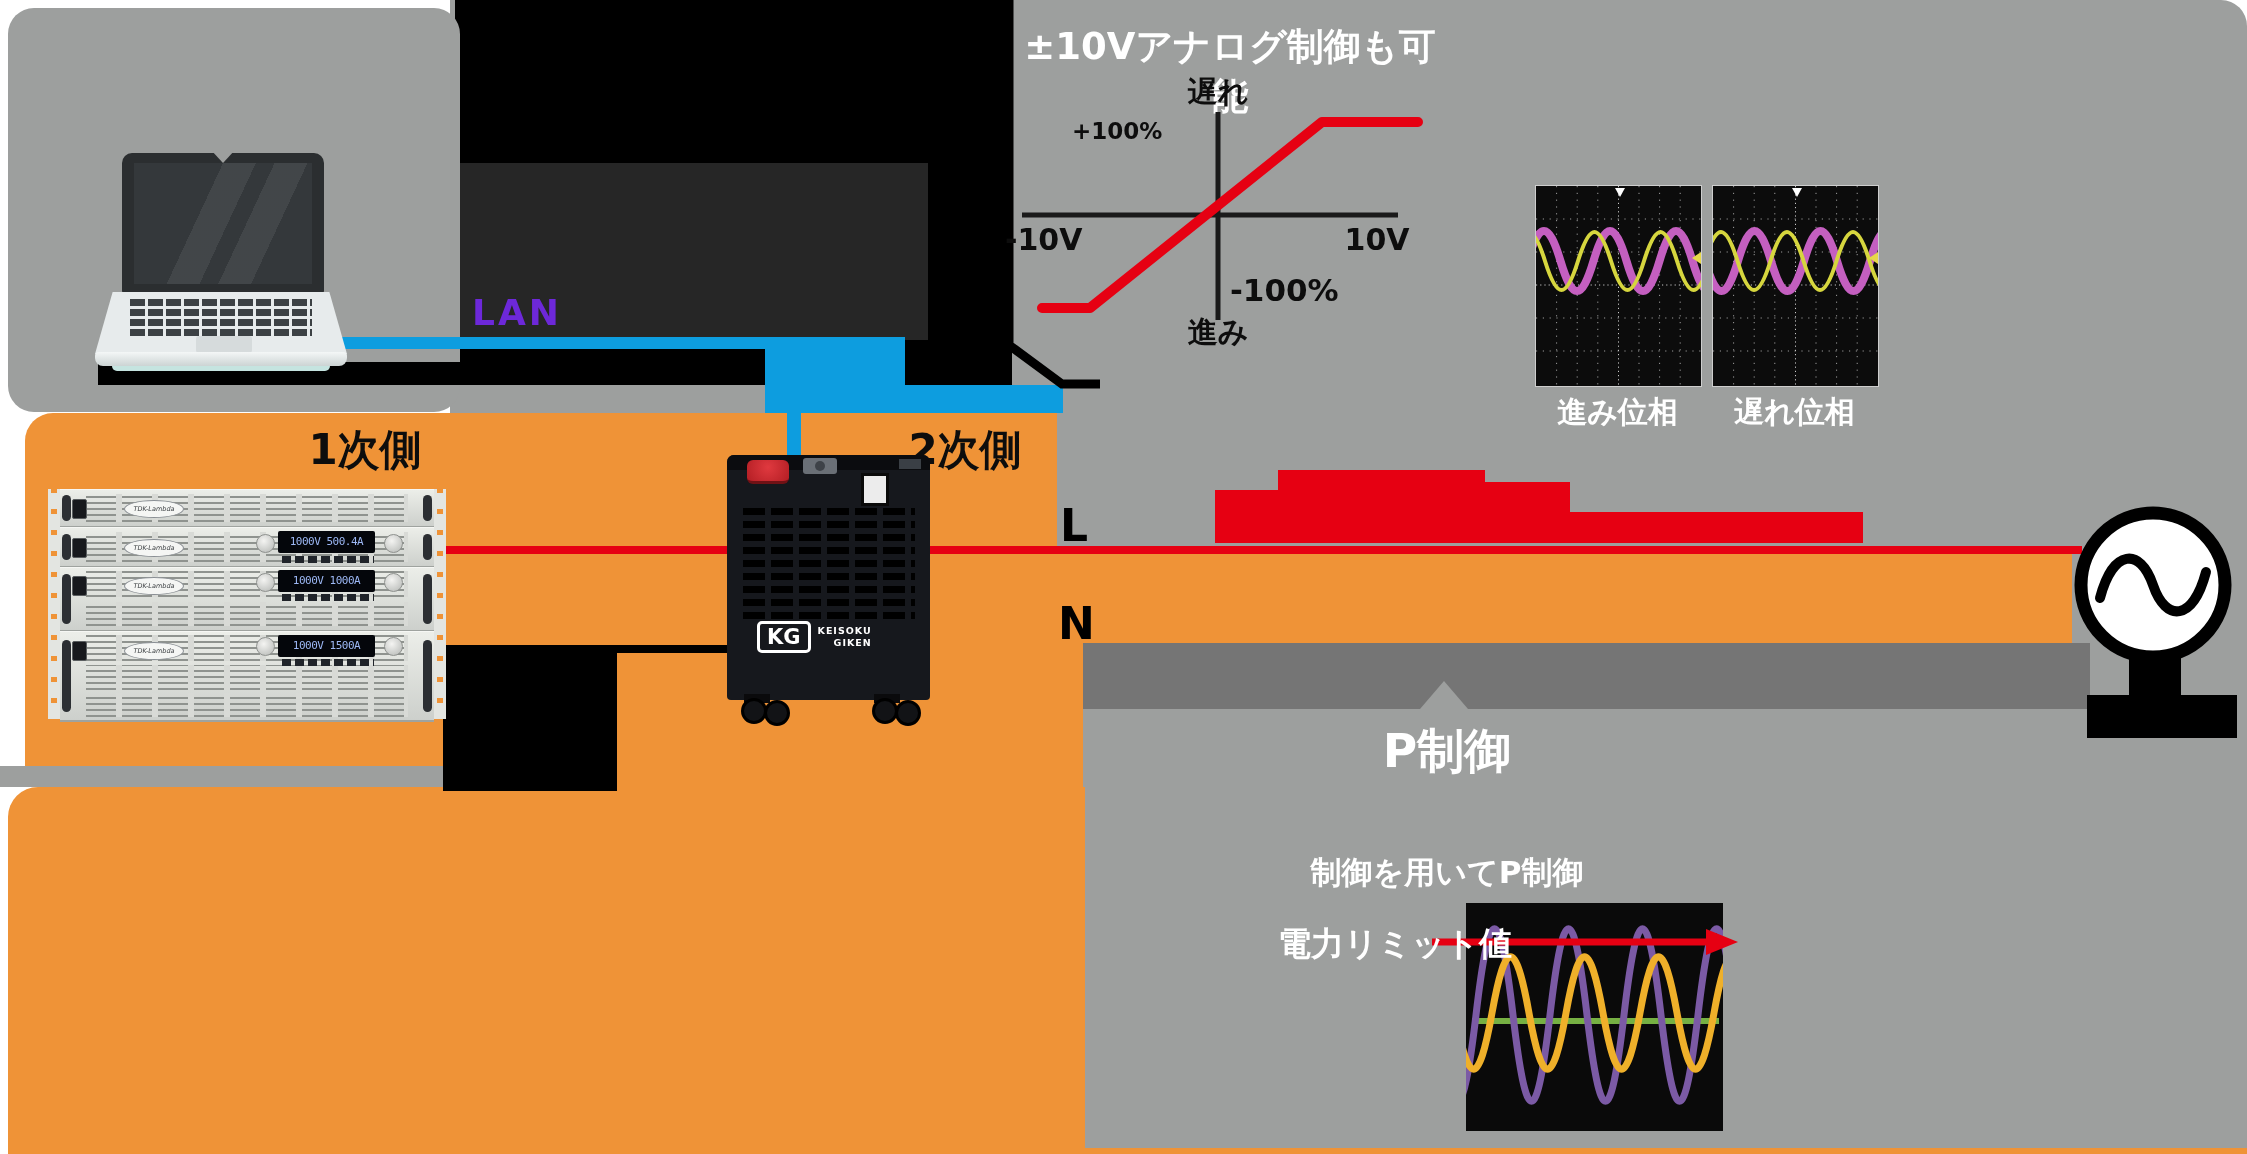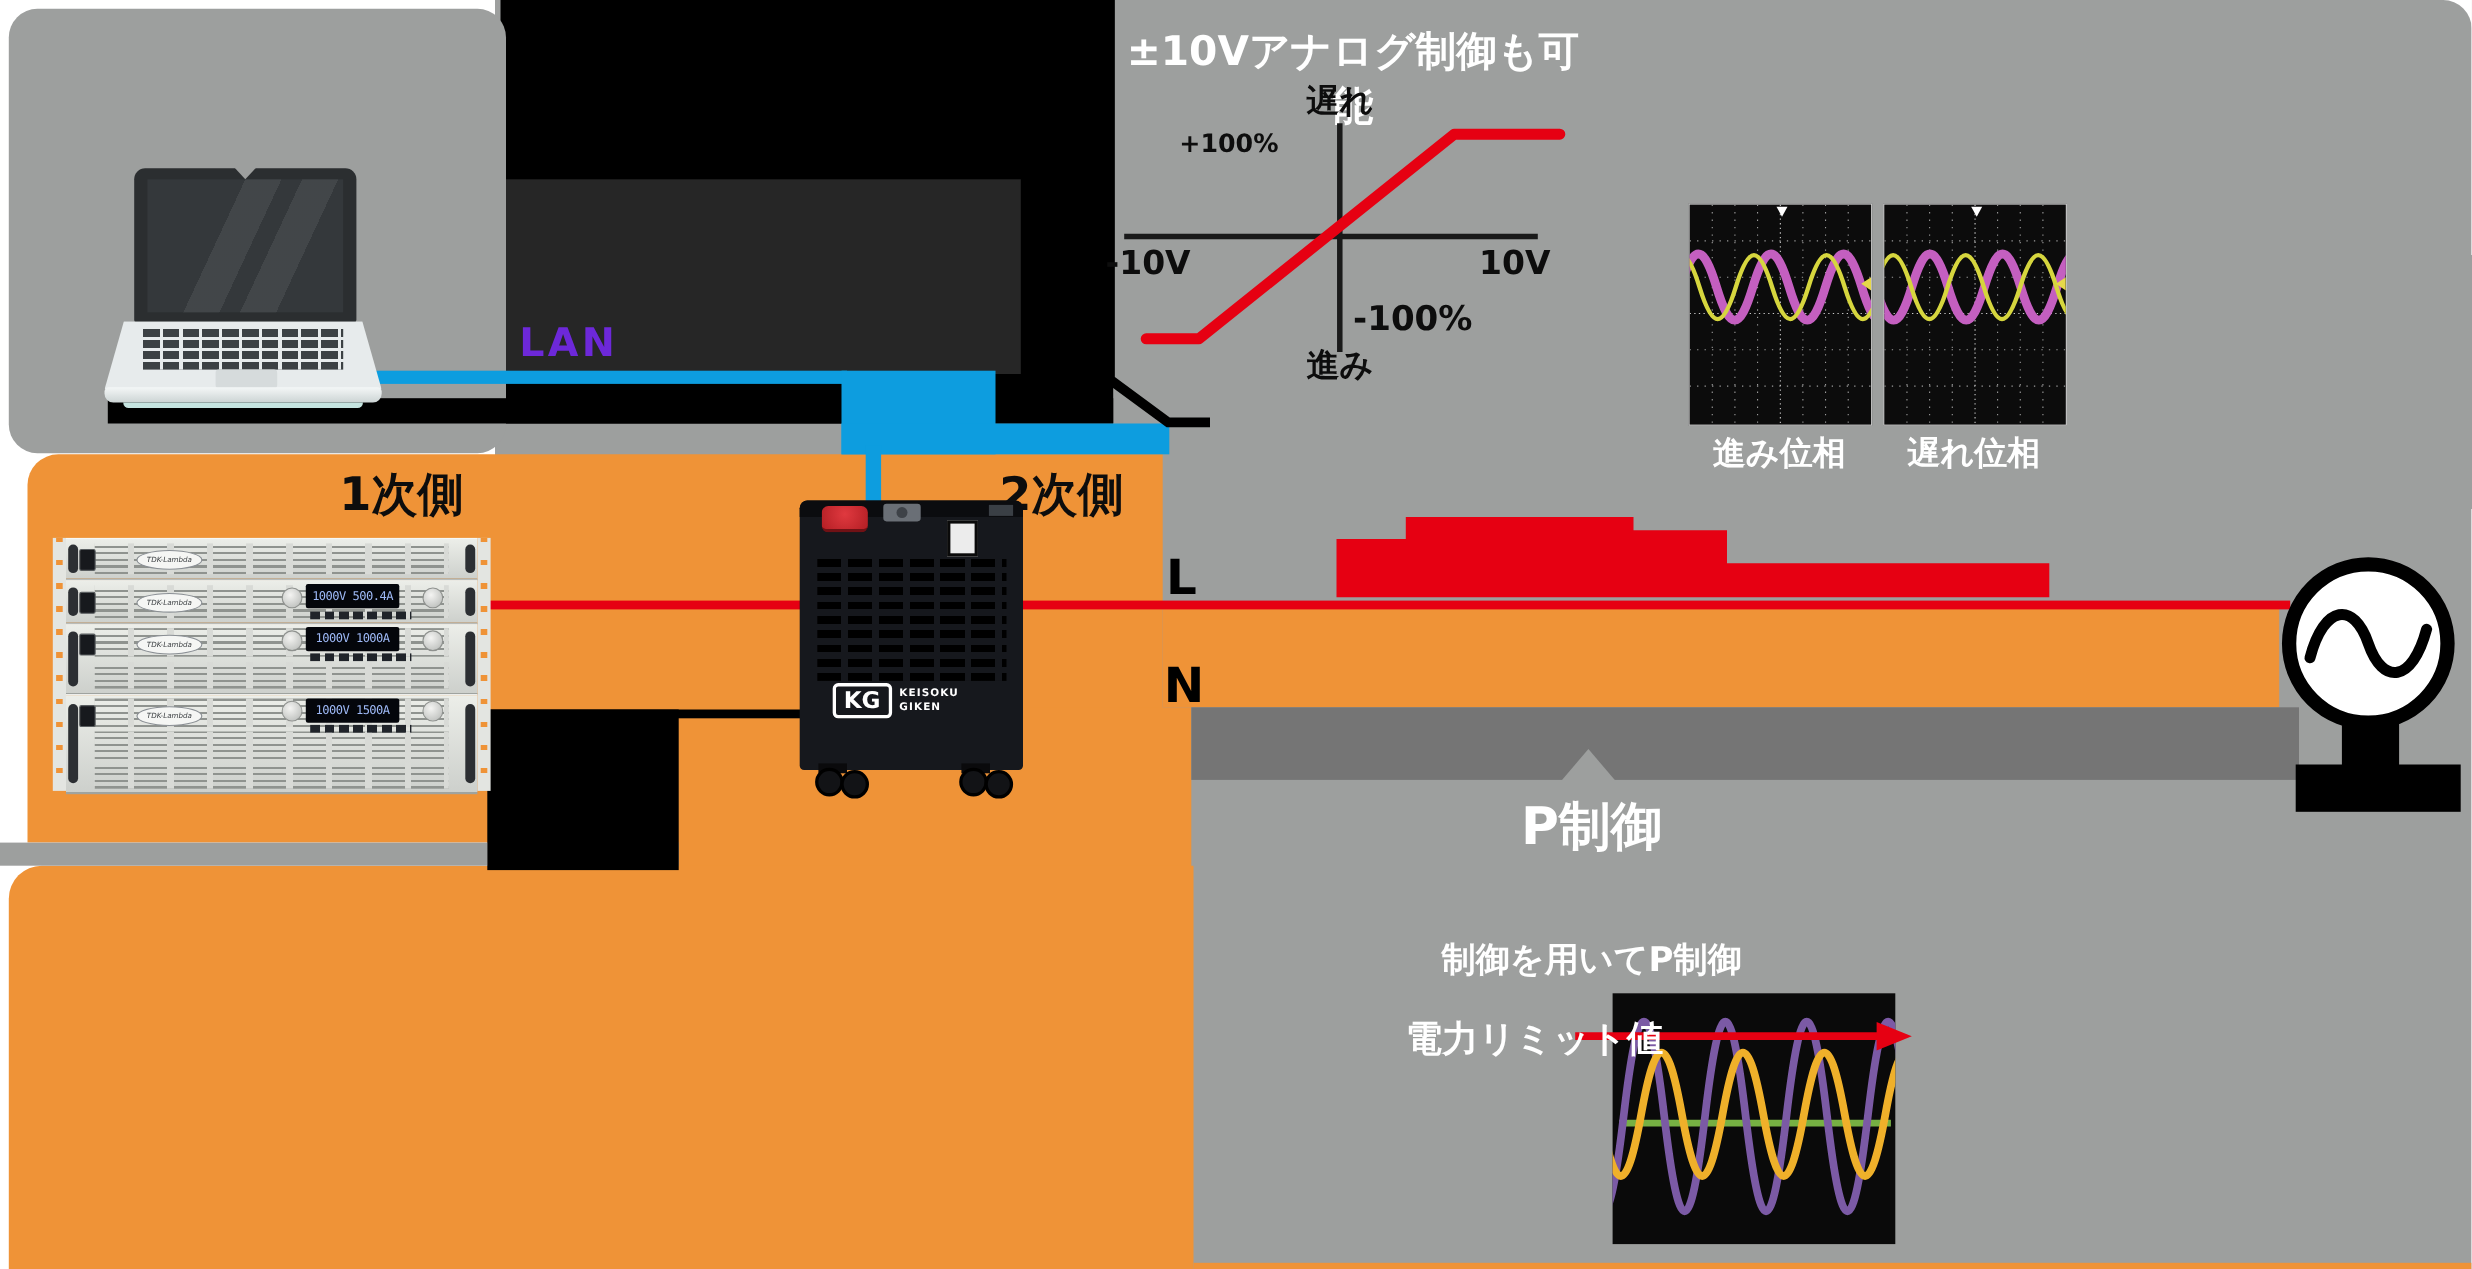--- a/index.html
+++ b/index.html
@@ -37,21 +37,21 @@
   .rack{left:48px;top:489px;width:398px;height:230px;}
   .rail{position:absolute;top:0;bottom:0;width:12px;background:#e3e5e1;}
   .rail .holes{position:absolute;left:3px;top:0;bottom:0;width:6px;
      background-image:repeating-linear-gradient(0deg,transparent 0 16px,#ef9337 16px 21px);}
   .unit{position:absolute;left:12px;width:374px;background:linear-gradient(#eceee9,#cdd0cc);border-bottom:2px solid #9fa39f;border-top:1px solid #f6f7f4;}
   .vents{position:absolute;background-image:repeating-linear-gradient(90deg,transparent 0 30px,#d8dad6 30px 36px),repeating-linear-gradient(0deg,#8f938f 0 2px,transparent 2px 6px);}
   .handle{position:absolute;width:9px;background:#2c2f33;border-radius:5px;}
   .psw{position:absolute;left:12px;width:13px;height:18px;background:#17191d;border:1px solid #5a5e60;border-radius:2px;}
   .oval{position:absolute;left:64px;width:58px;height:16px;border:1.5px solid #8a8f94;border-radius:50%;background:#f5f6f4;
         font-size:6.5px;font-style:italic;color:#3c4043;line-height:16px;text-align:center;}
-  .lcd{position:absolute;left:218px;width:85px;height:22px;background:#04060b;border-radius:2px;
+  .lcd{position:absolute;left:218px;width:97px;height:22px;background:#04060b;border-radius:2px;
        color:#9db8f5;font-family:"DejaVu Sans Mono",monospace;font-size:11px;line-height:22px;text-align:center;letter-spacing:-0.5px;}
   .knob{position:absolute;width:17px;height:17px;border-radius:50%;background:radial-gradient(circle at 40% 35%,#f4f4f2,#b3b6b3);border:1px solid #8e918e;}
   .btnrow{position:absolute;left:222px;width:92px;height:7px;background-image:repeating-linear-gradient(90deg,#20242a 0 9px,transparent 9px 13px);}
   
   .conv{left:727px;top:455px;width:203px;height:245px;background:#16181d;border-radius:7px 7px 4px 4px;}
   .conv-cap{position:absolute;left:0;top:0;width:100%;height:15px;background:#0b0c0f;border-radius:7px 7px 0 0;}
   .conv-red{position:absolute;left:20px;top:5px;width:42px;height:21px;background:radial-gradient(circle at 50% 35%,#e0393f,#b31e24);border-radius:6px;border-bottom:3px solid #701115;}
   .conv-con{position:absolute;left:76px;top:3px;width:34px;height:16px;background:#6a6f76;border-radius:3px;}
   .conv-con i{position:absolute;left:12px;top:3px;width:10px;height:10px;background:#3e4248;border-radius:50%;}
   .conv-sw{position:absolute;left:134px;top:18px;width:22px;height:27px;background:#ececec;border:3px solid #0a0a0a;}
@@ -183,21 +183,21 @@
     <div class="conv-con">
         <i></i>
       </div>
     <div class="conv-sw"></div>
     <div class="conv-tag"></div>
     <div class="conv-vents"></div>
     <div class="kg-logo">
       <span class="kg-badge">KG</span>
       <span class="kg-name">
         <span style="display:block;">KEISOKU</span>
-        <span style="display:block;">GIKEN</span>
+        <span style="display:block;text-align:right;">GIKEN</span>
       </span>
     </div>
   </div>
   <div class="abs mount" style="left:744px;top:694px;"></div>
   <div class="abs mount" style="left:874px;top:694px;"></div>
   <div class="abs wheel" style="left:741px;top:698px;"></div>
   <div class="abs wheel" style="left:764px;top:700px;"></div>
   <div class="abs wheel" style="left:872px;top:698px;"></div>
   <div class="abs wheel" style="left:895px;top:700px;"></div>
 

